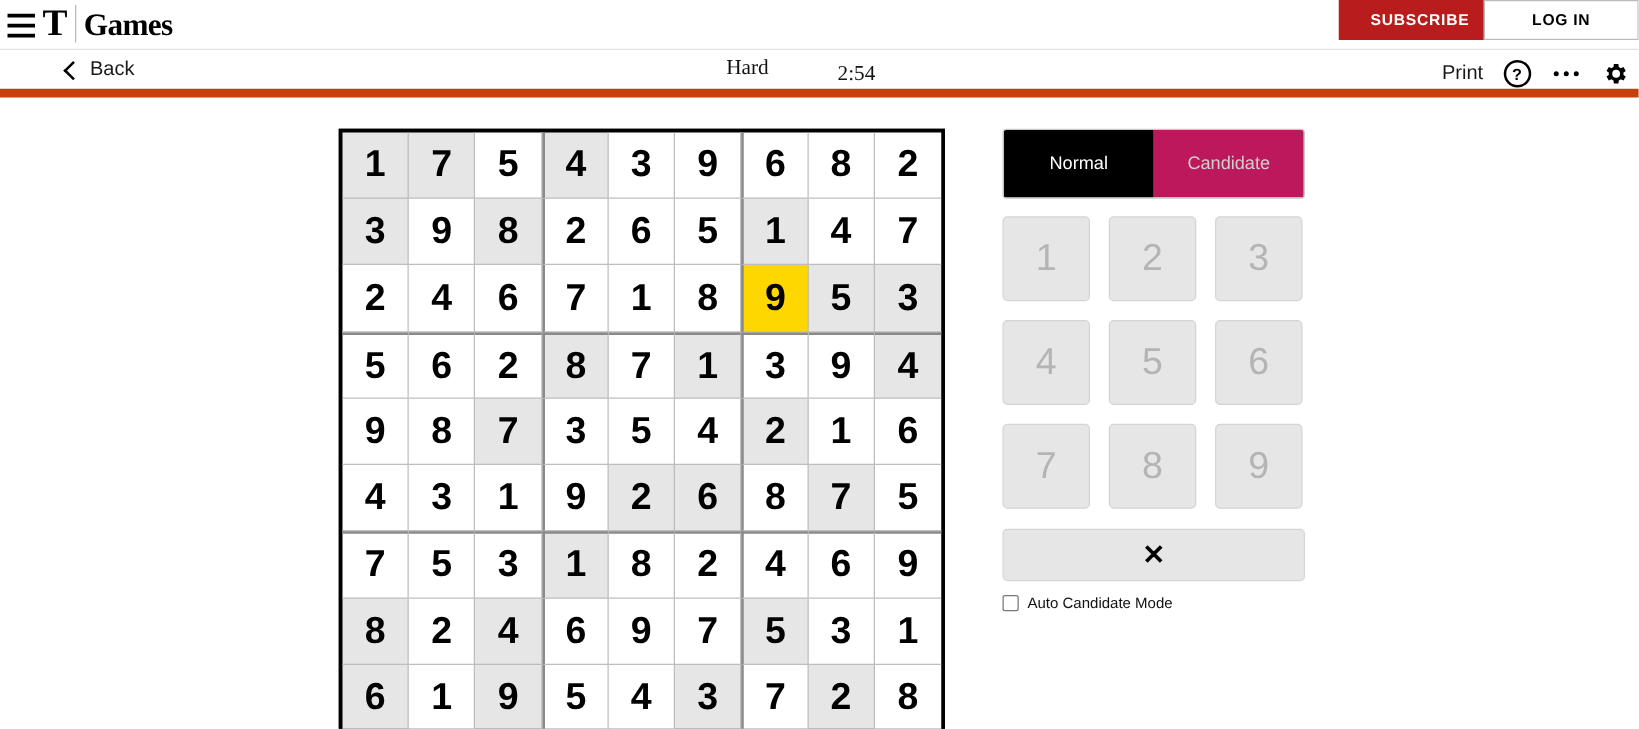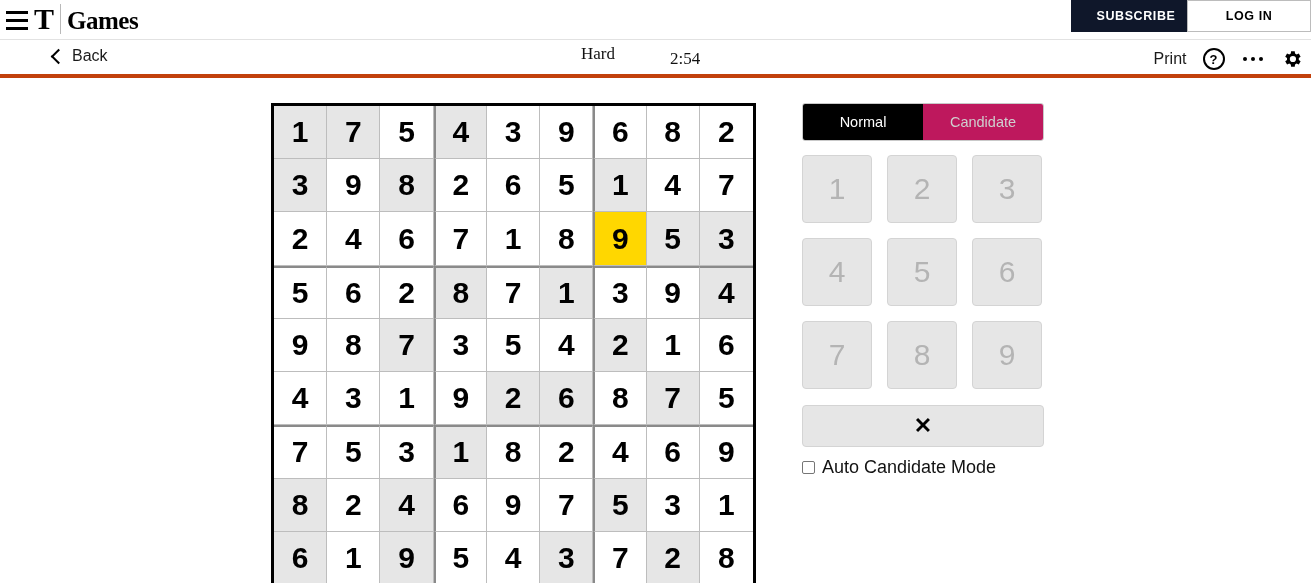--- a/index.html
+++ b/index.html
@@ -40,21 +40,21 @@
   }
   .brand-games {
     font-family: "Liberation Serif", serif;
     font-weight: 700; font-size: 25px; color: #000;
     line-height: 1; letter-spacing: -0.5px;
   }
 
   .subscribe-btn {
     position: absolute; right: 110px; top: 0px;
     width: 130px; height: 32px;
-    background: #0f172a; color: #fff;
+    background: #b91c1c; color: #fff;
     font-size: 12.5px; font-weight: 700; letter-spacing: 0.6px;
     display: flex; align-items: center; justify-content: center;
     border: none; cursor: pointer;
     font-family: "Liberation Sans", sans-serif;
     text-align: center;
   }
   .login-btn {
     position: absolute; right: 0px; top: 0px;
     width: 124px; height: 32px;
     background: #fff; color: #000;
@@ -62,21 +62,21 @@
     font-size: 12.5px; font-weight: 700; letter-spacing: 0.6px;
     display: flex; align-items: center; justify-content: center;
     cursor: pointer;
     font-family: "Liberation Sans", sans-serif;
   }
 
   
   .toolbar {
     position: relative;
     height: 38px;
-    border-bottom: 4px solid #c2410c;
+    border-bottom: 7px solid #c2410c;
   }
   .back-link {
     position: absolute; left: 52px; top: 7px;
     display: flex; align-items: center; gap: 9px;
     cursor: pointer;
   }
   .chev-left {
     width: 11px; height: 18px; position: relative;
   }
   .chev-left::before {
@@ -164,21 +164,21 @@
   .cell.edge-b { border-bottom: none; }
 
   
   .controls {
     position: absolute;
     left: 802px; top: 25px;
     width: 242px;
   }
   .mode-toggle {
     display: flex;
-    width: 242px; height: 38px;
+    width: 242px; height: 56px;
     border: 1px solid #c9c9c9;
     border-radius: 3px;
     overflow: hidden;
   }
   .mode-btn {
     flex: 1;
     display: flex; align-items: center; justify-content: center;
     font-size: 14.5px;
     font-family: "Liberation Sans", sans-serif;
     cursor: pointer;
@@ -229,21 +229,21 @@
     display: flex; align-items: center; gap: 7px;
   }
   .auto-check {
     width: 13px; height: 13px;
     border: 1px solid #767676;
     background: #fff;
     border-radius: 2px;
     cursor: pointer;
   }
   .auto-label {
-    font-size: 18px; color: #121212;
+    font-size: 12px; color: #121212;
     font-family: "Liberation Sans", sans-serif;
   }
 </style>
 </head>
 <body>
 
 <div class="masthead">
   <div class="hamburger">
     <span></span>
     <span></span>

